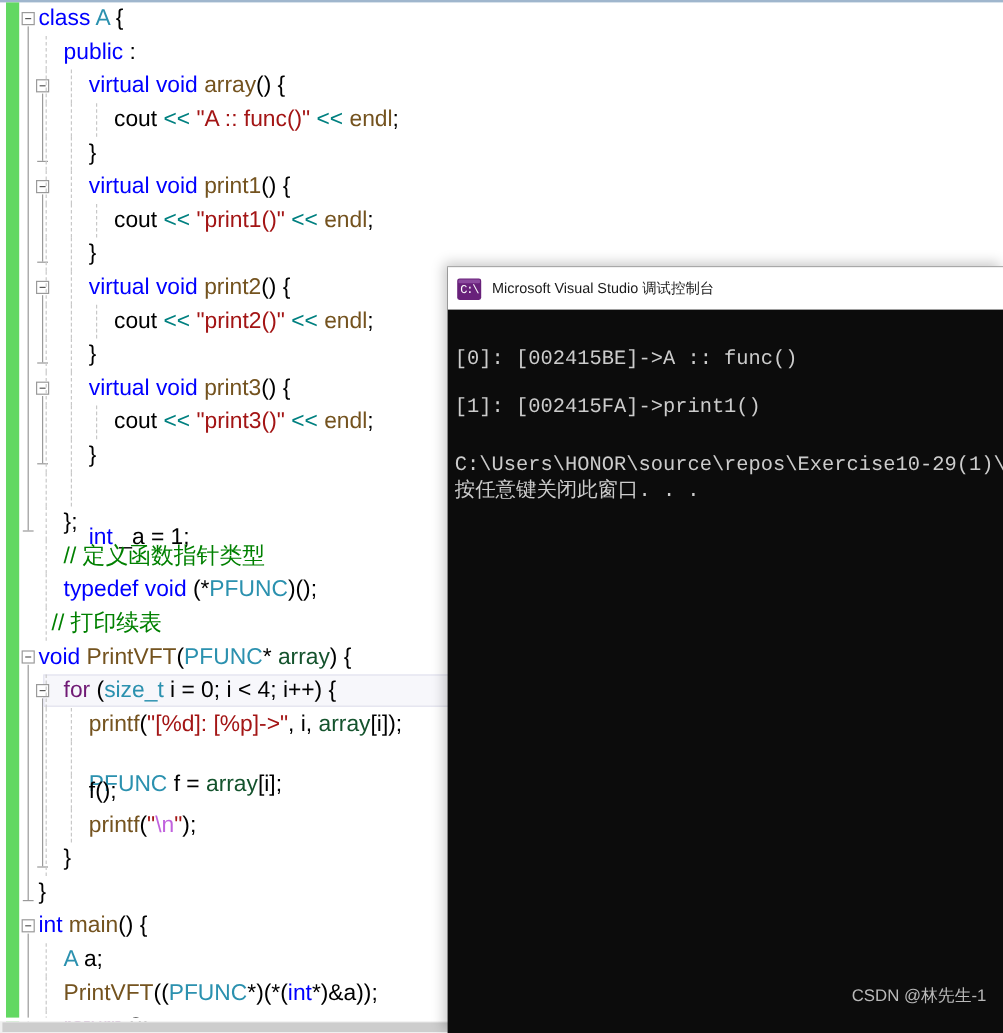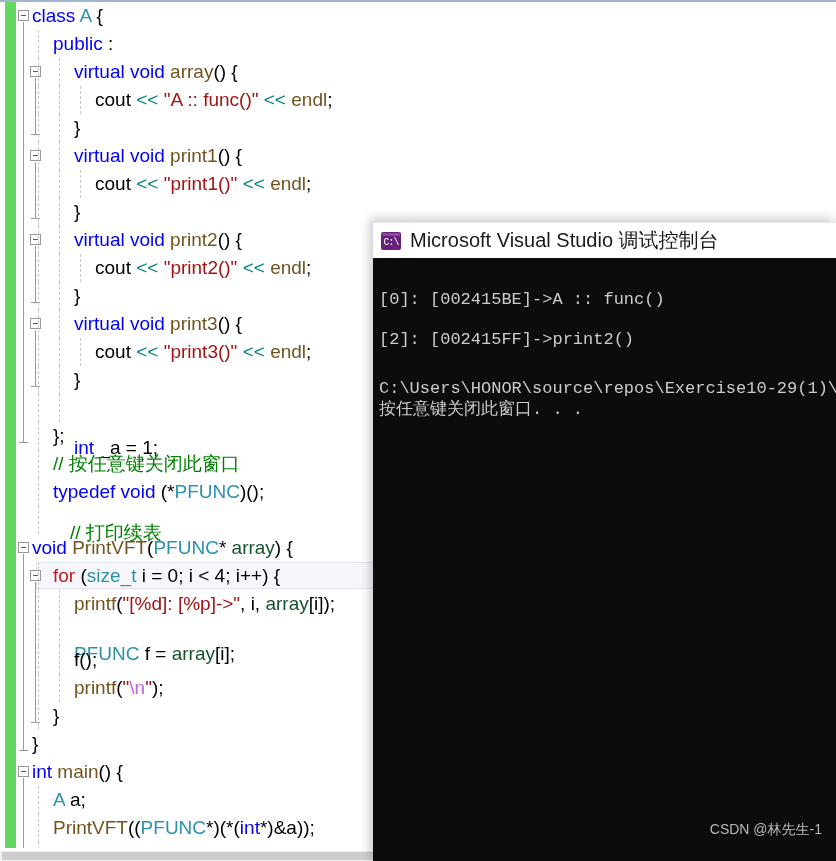--- a/index.html
+++ b/index.html
@@ -48,21 +48,21 @@
     font-size:19px;
     color:#000000;
   }
   .cur-line{
     position:absolute;left:36px;right:0;height:27px;
     border:1px solid #e2e2ee;background:#f7f7fb;box-sizing:border-box;
   }
 
   
   .kw   {color:#0000ff;}          
-  .kw2  {color:#b91c1c;}          
+  .kw2  {color:#701a75;}          
   .type {color:#2b91af;}          
   .str  {color:#a31515;}          
   .cmt  {color:#008000;}          
   .op   {color:#008080;}          
   .fn   {color:#74531f;}          
   .var  {color:#14532d;}          
   .esc  {color:#c162de;}          
   .num  {color:#000000;}
   .pl   {color:#000000;}          
 
@@ -94,21 +94,21 @@
     width:20px;height:18px;background:#68217a;border-radius:2px;
     position:relative;flex:0 0 auto;margin-right:9px;
     display:flex;align-items:center;justify-content:center;
     color:#ffffff;font-size:10px;font-family:"Liberation Mono", monospace;
     letter-spacing:-1px;
   }
   #console-icon .bar{
     position:absolute;left:1px;top:1px;width:18px;height:3px;background:#8b4a9e;border-radius:1px;
   }
   #console-title{
-    font-size:20px;color:#1a1a1a;font-family:"Liberation Sans", sans-serif;
+    font-size:12px;color:#1a1a1a;font-family:"Liberation Sans", sans-serif;
     white-space:nowrap;
   }
   #console-body{
     position:absolute;left:0;top:52px;width:409px;height:603px;
     padding:6px 0 0 2px;box-sizing:border-box;
   }
   .cline{
     height:40px;line-height:40px;white-space:pre;
     font-family:"Liberation Mono", monospace;
     font-size:17px;color:#cccccc;padding-left:4px;
@@ -193,25 +193,25 @@
       <div class="line" style="top: 338px; left: 95px;"><span class="pl">cout</span><span class="pl"> </span><span class="op">&lt;&lt;</span><span class="pl"> </span><span class="str">"print3()"</span><span class="pl"> </span><span class="op">&lt;&lt;</span><span class="pl"> </span><span class="fn">endl</span><span class="pl">;</span></div>
       <div class="guide" style="left: 38px; top: 366px; height: 28px;"></div>
       <div class="guide" style="left: 59px; top: 366px; height: 28px;"></div>
       <div class="line" style="top: 366px; left: 74px;"><span class="pl">}</span></div>
       <div class="guide" style="left: 38px; top: 394px; height: 28px;"></div>
       <div class="guide" style="left: 59px; top: 394px; height: 28px;"></div>
       <div class="line" style="top: 394px; left: 74px; margin-top: 40px;"><span class="kw">int</span><span class="pl"> </span><span class="pl">_a</span><span class="pl"> = </span><span class="num">1</span><span class="pl">;</span></div>
       <div class="guide" style="left: 38px; top: 422px; height: 28px;"></div>
       <div class="line" style="top: 422px; left: 53px;"><span class="pl">};</span></div>
       <div class="guide" style="left: 38px; top: 450px; height: 28px;"></div>
-      <div class="line" style="top: 450px; left: 53px;"><span class="cmt">// 按任意键关闭此窗口</span></div>
+      <div class="line" style="top: 450px; left: 53px;"><span class="cmt">// 定义函数指针类型</span></div>
       <div class="guide" style="left: 38px; top: 478px; height: 28px;"></div>
       <div class="line" style="top: 478px; left: 53px;"><span class="kw">typedef</span><span class="pl"> </span><span class="kw">void</span><span class="pl"> (*</span><span class="type">PFUNC</span><span class="pl">)();</span></div>
       <div class="guide" style="left: 38px; top: 506px; height: 28px;"></div>
-      <div class="line" style="top: 506px; left: 70px; margin-top: 13px;"><span class="cmt">// 打印续表</span></div>
+      <div class="line" style="top: 506px; left: 43px;"><span class="cmt">// 打印续表</span></div>
       <div class="fold" style="top: 542px; left: 18px;"></div>
       <div class="line" style="top: 534px; left: 32px;"><span class="kw">void</span><span class="pl"> </span><span class="fn">PrintVFT</span><span class="pl">(</span><span class="type">PFUNC</span><span class="pl">* </span><span class="var">array</span><span class="pl">) {</span></div>
       <div class="cur-line" style="top: 562px;"></div>
       <div class="fold" style="top: 570px; left: 30px;"></div>
       <div class="guide" style="left: 38px; top: 562px; height: 28px;"></div>
       <div class="line" style="top: 562px; left: 53px;"><span class="kw2">for</span><span class="pl"> (</span><span class="type">size_t</span><span class="pl"> i = </span><span class="num">0</span><span class="pl">; i &lt; </span><span class="num">4</span><span class="pl">; i++) {</span></div>
       <div class="guide" style="left: 38px; top: 590px; height: 28px;"></div>
       <div class="guide" style="left: 59px; top: 590px; height: 28px;"></div>
       <div class="line" style="top: 590px; left: 74px;"><span class="fn">printf</span><span class="pl">(</span><span class="str">"[%d]: [%p]-&gt;"</span><span class="pl">, i, </span><span class="var">array</span><span class="pl">[i]);</span></div>
       <div class="guide" style="left: 38px; top: 618px; height: 28px;"></div>
@@ -244,19 +244,19 @@
 <div id="console">
   <div id="console-titlebar">
     <div id="console-icon">
       <div class="bar"></div>
       <span style="position:relative;top:2px;">C:\</span>
     </div>
     <div id="console-title">Microsoft Visual Studio 调试控制台</div>
   </div>
   <div id="console-body">
       <div class="cline">[0]: [002415BE]-&gt;A :: func()</div>
-      <div class="cline">[2]: [002415FF]-&gt;print2()</div>
+      <div class="cline">[1]: [002415FA]-&gt;print1()</div>
       <div style="height: 18px;"></div>
       <div class="cline tight">C:\Users\HONOR\source\repos\Exercise10-29(1)\D</div>
       <div class="cline tight">按任意键关闭此窗口. . .</div>
     </div>
   <div id="watermark">CSDN @林先生-1</div>
 </div>
 
 </body></html>

